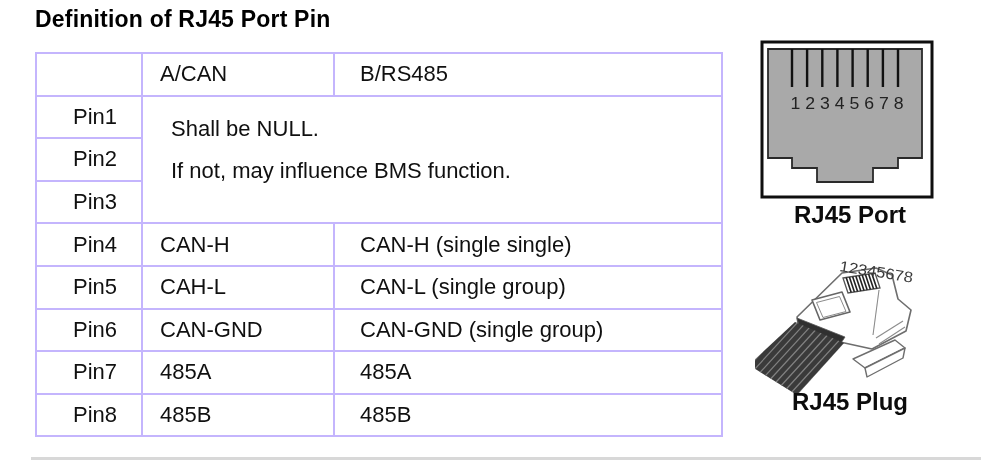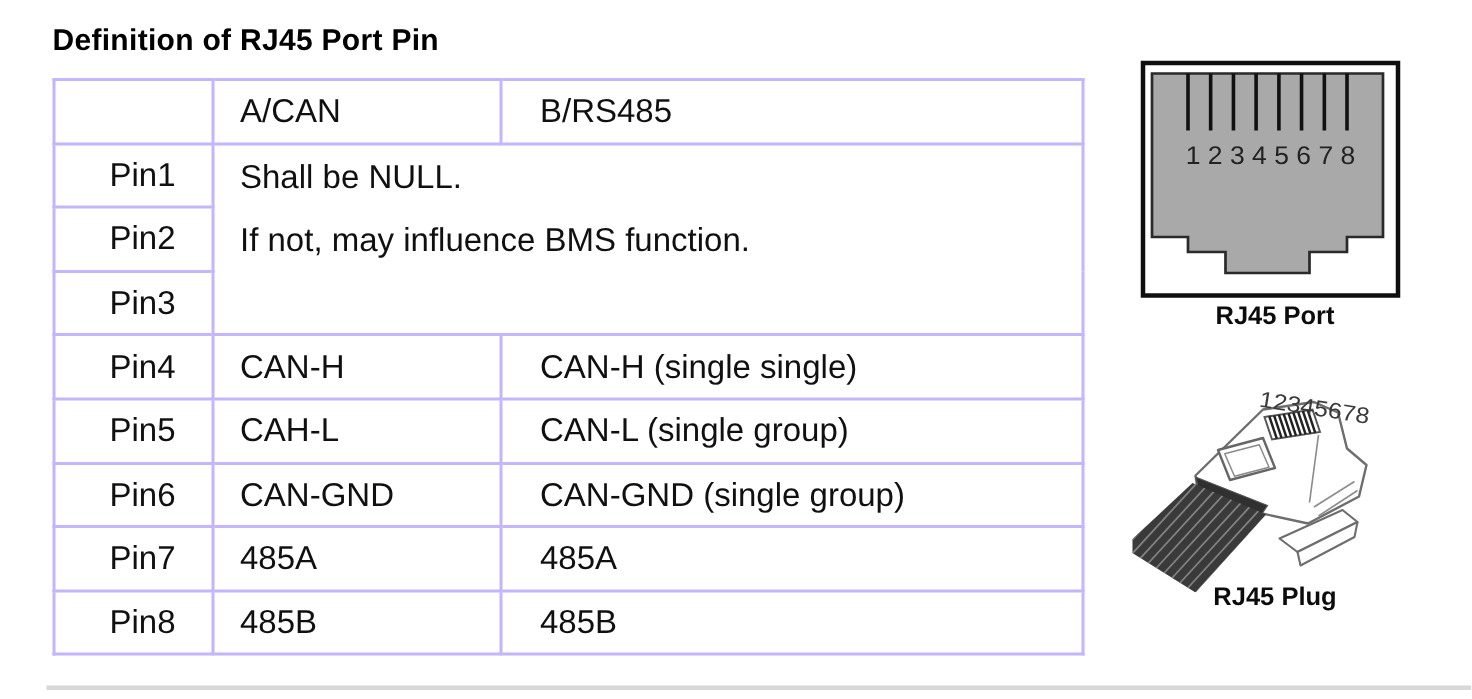--- a/index.html
+++ b/index.html
@@ -3,39 +3,39 @@
 <meta charset="utf-8">
 <style>
   html,body{margin:0;padding:0;}
   body{
     width:981px;height:466px;position:relative;background:#ffffff;
     font-family:"Liberation Sans","DejaVu Sans",sans-serif;color:#111;
     overflow:hidden;
   }
   .title{
     position:absolute;left:35px;top:6px;
-    font-size:20px;font-weight:bold;color:#000;letter-spacing:0.2px;margin-top:10px;
+    font-size:23px;font-weight:bold;color:#000;letter-spacing:0.2px;
   }
   table.pin-table{
     position:absolute;left:35px;top:52px;
     border-collapse:collapse;table-layout:fixed;
   }
   .pin-table tr{height:42.6px;}
   .pin-table td{
     border:2px solid #c4b5fd;font-size:22px;color:#101010;
     vertical-align:middle;white-space:nowrap;overflow:hidden;
   }
   td.c-pin{width:90px;padding-left:13px;text-align:center;}
   td.c-a{width:172px;padding-left:17px;}
   td.c-b{width:360px;padding-left:25px;}
-  td.merged{padding:0;vertical-align:top;}
+  td.merged{padding:11px;vertical-align:top;}
   .note-line{height:42.6px;line-height:42.6px;padding-left:17px;}
   .caption{
     position:absolute;width:190px;text-align:center;
-    font-size:17px;font-weight:bold;color:#0c0c0c;
+    font-size:24px;font-weight:bold;color:#0c0c0c;
   }
   .port-caption{left:755px;top:201px;}
   .plug-caption{left:755px;top:388px;}
   .port-svg{position:absolute;left:755px;top:35px;}
   .plug-svg{position:absolute;left:755px;top:245px;}
   .hrule{
     position:absolute;left:31px;top:457px;width:950px;height:3px;
     background:#d8d8d8;
   }
 </style>

